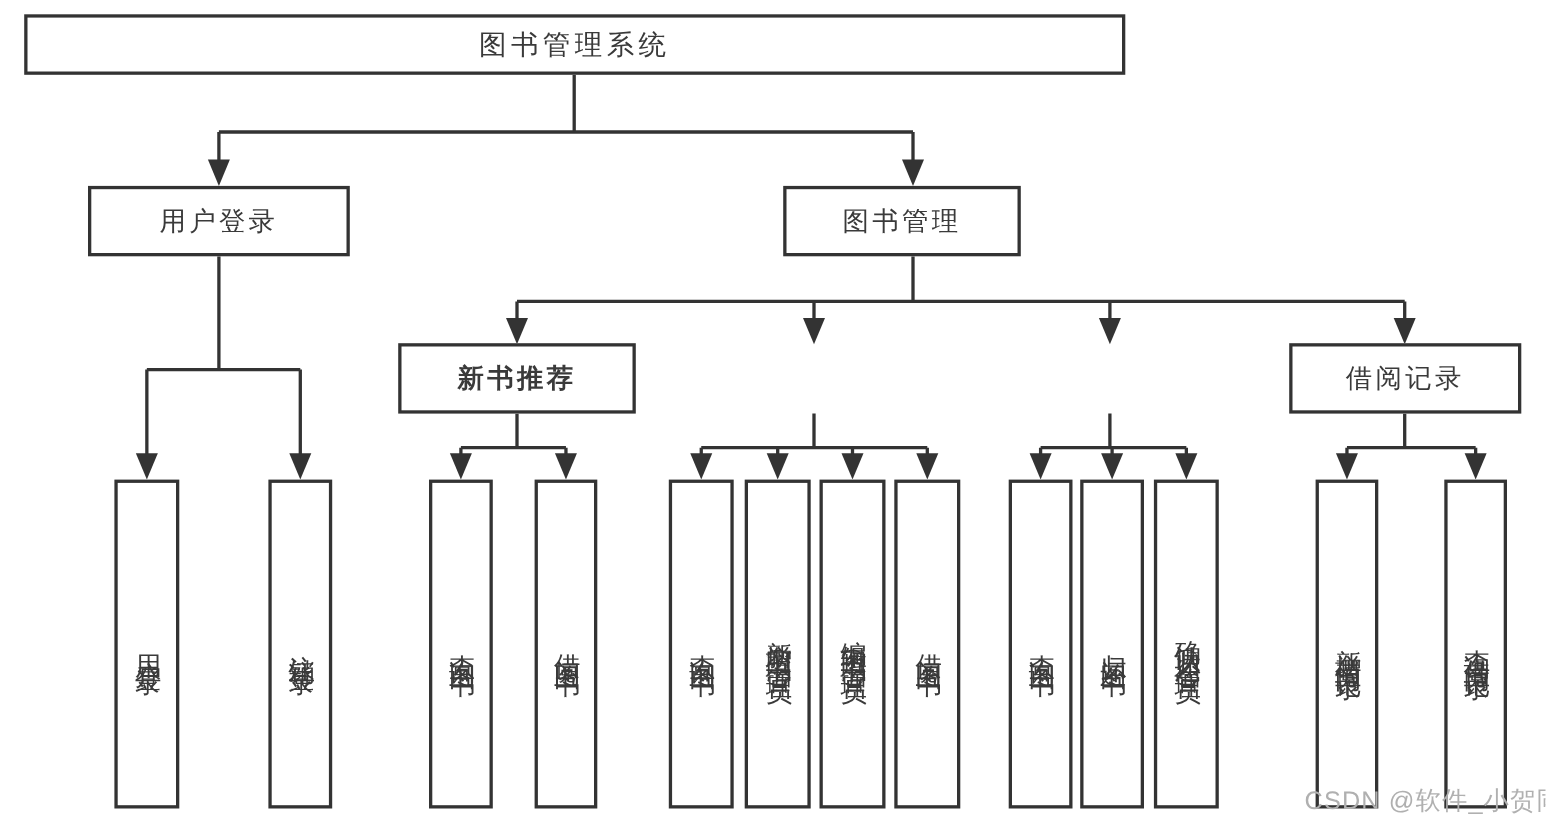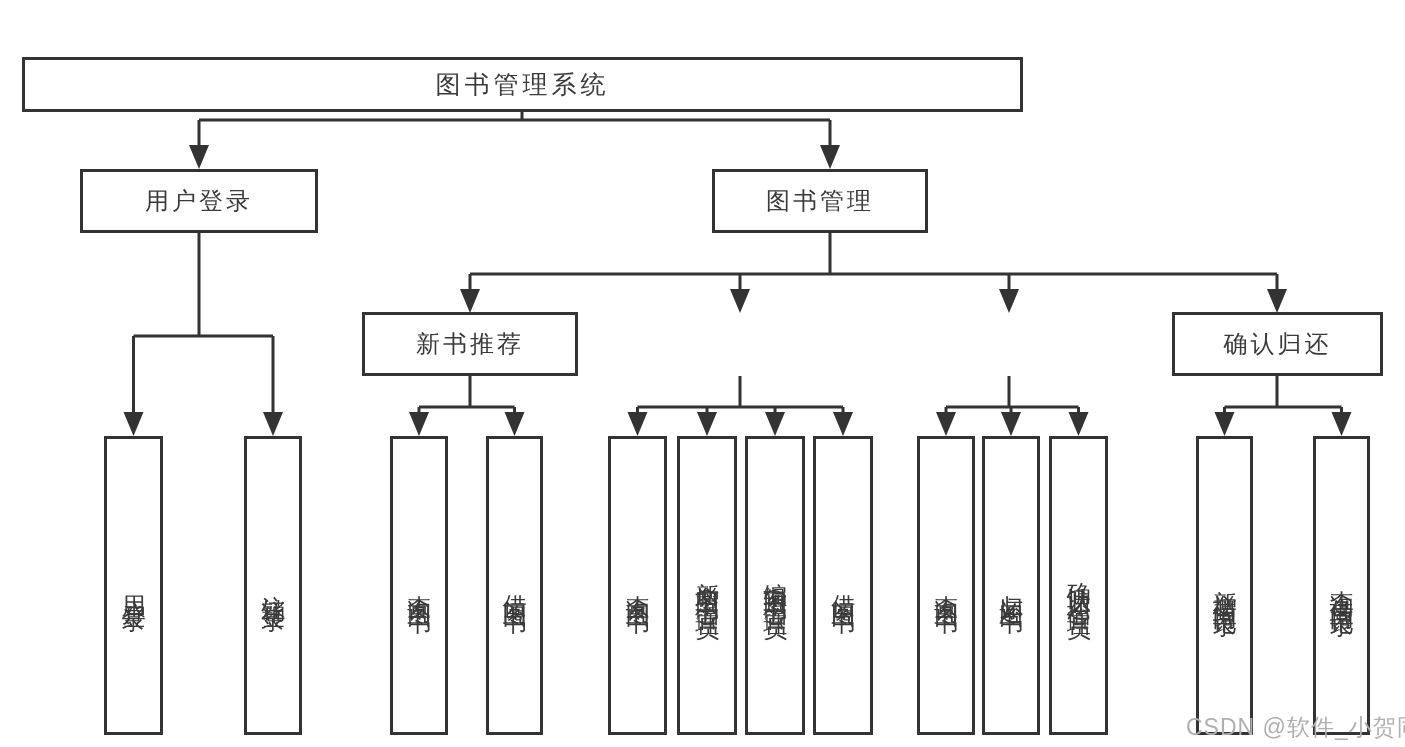--- a/index.html
+++ b/index.html
@@ -83,27 +83,27 @@
     <polygon class="carrow" points="697,412 717,412 707,436"></polygon>
     <polygon class="carrow" points="765,412 785,412 775,436"></polygon>
     <polygon class="carrow" points="833,412 853,412 843,436"></polygon>
     <polygon class="carrow" points="936,412 956,412 946,436"></polygon>
     <polygon class="carrow" points="1001,412 1021,412 1011,436"></polygon>
     <polygon class="carrow" points="1068.5,412 1088.5,412 1078.5,436"></polygon>
     <polygon class="carrow" points="1214.5,412 1234.5,412 1224.5,436"></polygon>
     <polygon class="carrow" points="1331.5,412 1351.5,412 1341.5,436"></polygon>
   </svg>
 
-  <div class="node hnode rootnode" style="left:22px;top:13px;width:1001px;height:55px;margin-top:44px;">图书管理系统</div>
+  <div class="node hnode rootnode" style="left:22px;top:13px;width:1001px;height:55px;">图书管理系统</div>
 
   <div class="node hnode" style="left:80px;top:169px;width:238px;height:64px;">用户登录</div>
   <div class="node hnode" style="left:712px;top:169px;width:216px;height:64px;">图书管理</div>
 
-  <div class="node hnode" style="left:362px;top:312px;width:216px;height:64px;">新书推荐</div>
-  <div class="node hnode" style="left:1172px;top:312px;width:211px;height:64px;">确认归还</div>
+  <div class="node hnode" style="left:362px;top:312px;width:216px;height:64px;font-weight:bold;">新书推荐</div>
+  <div class="node hnode" style="left:1172px;top:312px;width:211px;height:64px;">借阅记录</div>
 
   <div class="node leaf" style="left:104px;width:59px;">
     <span class="vtext">用户登录</span>
   </div>
   <div class="node leaf" style="left:244px;width:58px;">
     <span class="vtext">注销登录</span>
   </div>
 
   <div class="node leaf" style="left:390px;width:58px;">
     <span class="vtext">查询图书</span>

